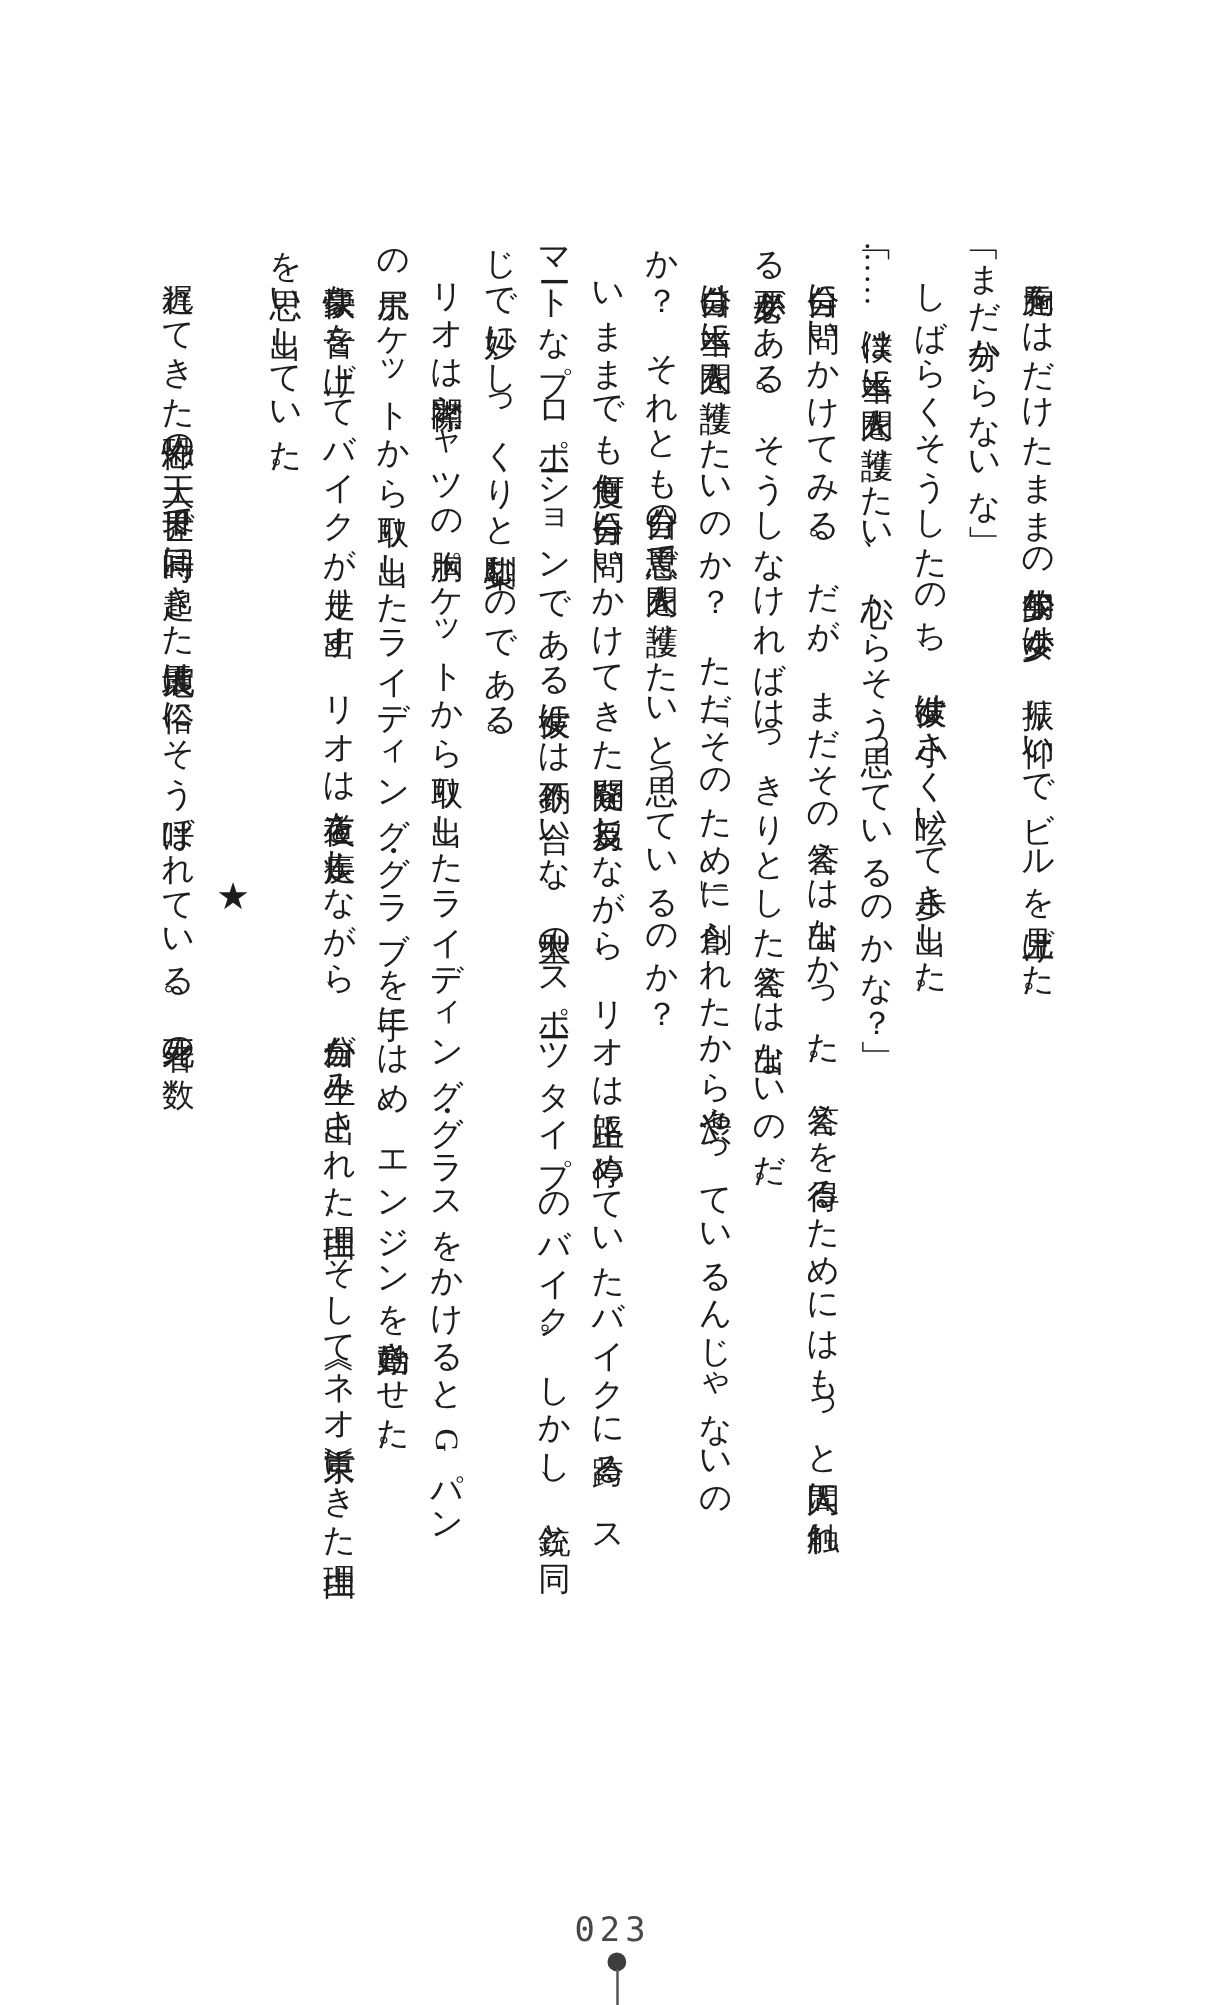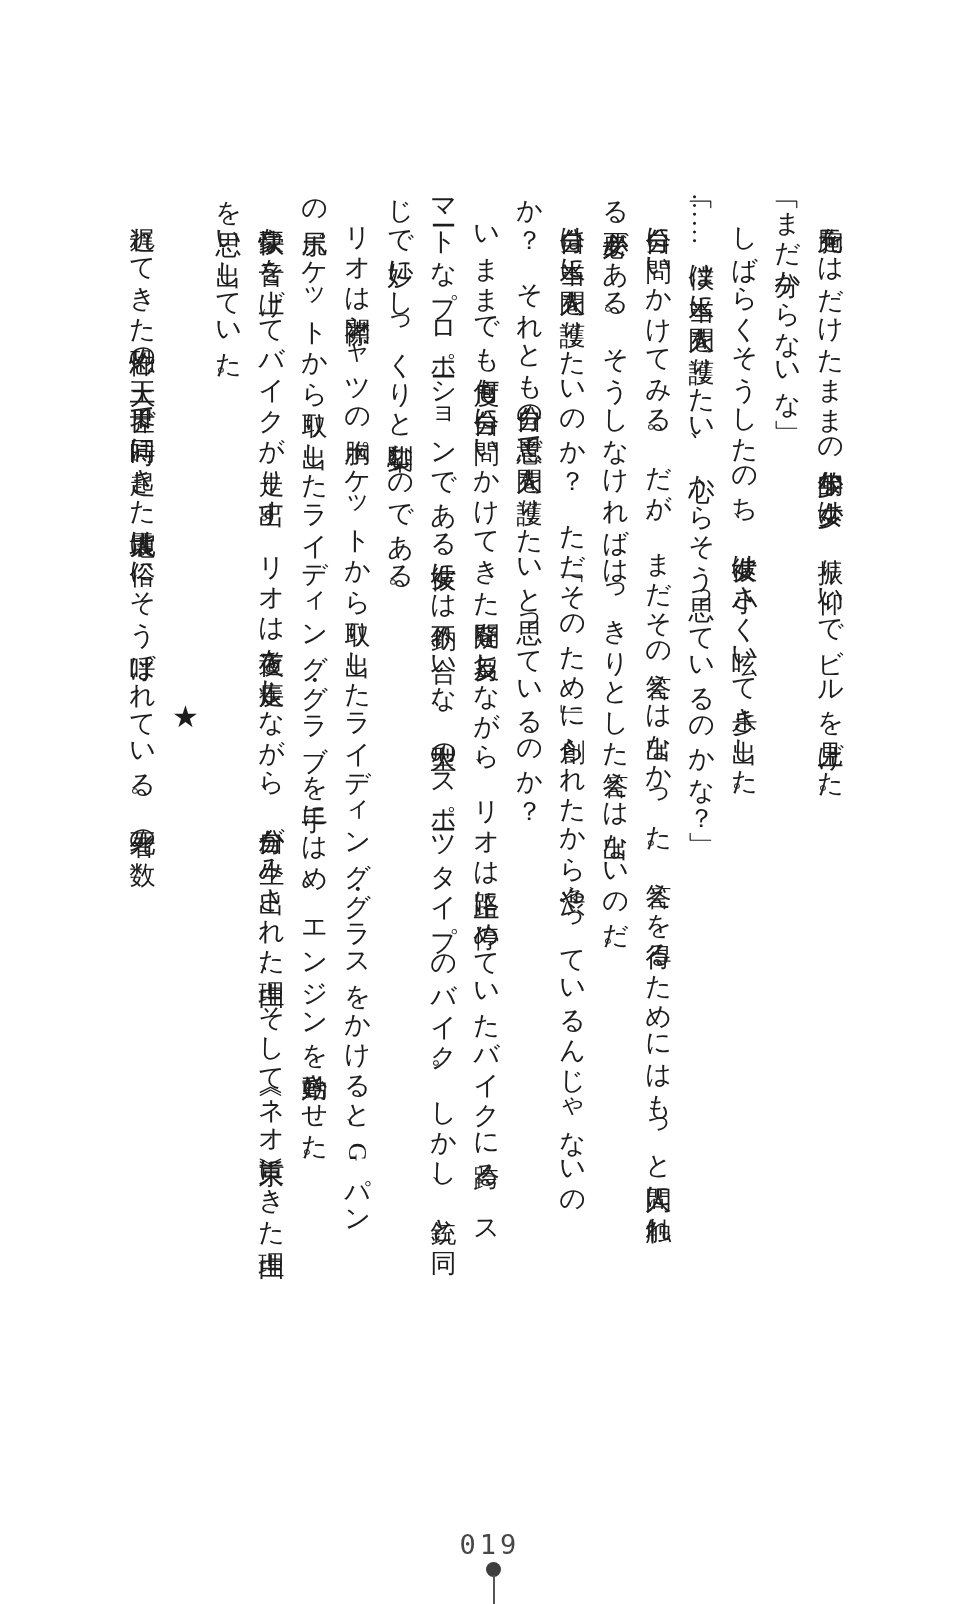--- a/index.html
+++ b/index.html
@@ -84,17 +84,17 @@
     <p class="dialogue">「……僕は本当に人間を護りたい、心からそう思っているのかな？」</p>
     <p>自分に問いかけてみる。だが、まだその答えは出なかった。答えを得るためにはもっと人間に触れる必要がある。そうしなければはっきりとした答えは出ないのだ。</p>
     <p>自分は本当に人間を護りたいのか？　ただ「そのため」に創られたから渋々やっているんじゃないのか？　それとも自分の意思で人間を護りたいと思っているのか？</p>
     <p>いままでも何度も自分に問いかけてきた疑問を反芻しながら、リオは路上に停めていたバイクに跨る。スマートなプロポーションである彼女には不釣り合いな、大型のスポーツタイプのバイク。しかし、銃と同じで妙にしっくりと馴染むのである。</p>
     <p>リオは開襟シャツの胸ポケットから取り出したライディング・グラスをかけると、Gパンの尻ポケットから取り出したライディング・グラブを手にはめ、エンジンを始動させた。</p>
     <p>豪快な音を上げてバイクが走り出す。リオは夜道を疾走しながら、自分が生み出された理由、そして《ネオ東京》にきた理由を思い出していた。</p>
     <p class="divider">★</p>
     <p>遅れてきた恐怖の大王、世界で同時に起きた大地震は俗にそう呼ばれている。死者の数</p>
   </div>
 
-  <div class="page-number">019</div>
+  <div class="page-number">023</div>
   <div class="footer-dot"></div>
   <div class="footer-line"></div>
 
 </div>
 
 </body></html>

